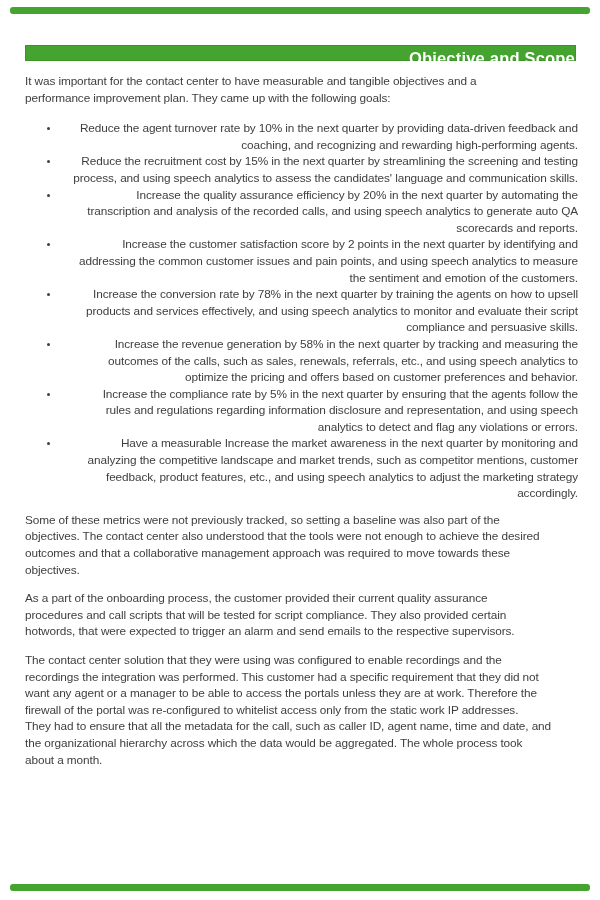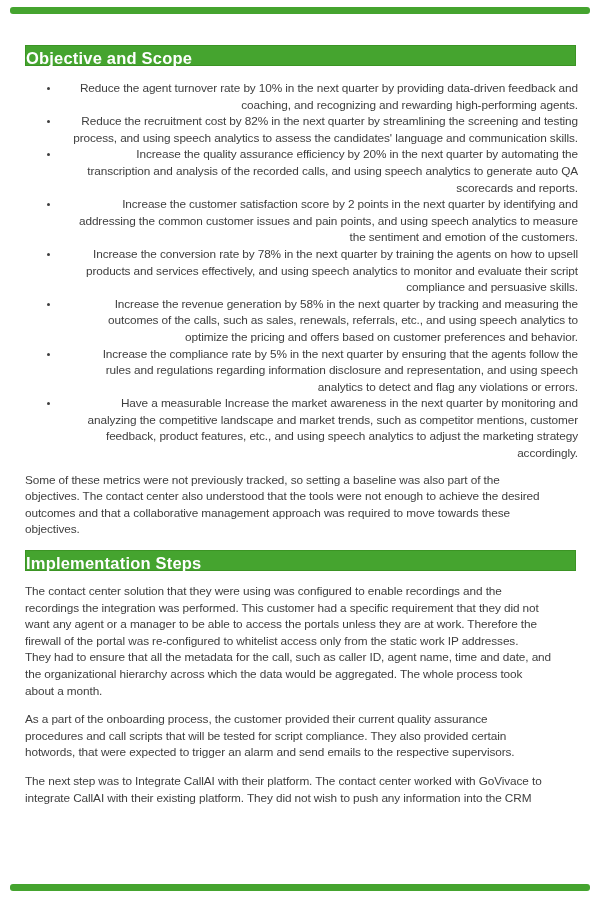--- a/index.html
+++ b/index.html
@@ -20,29 +20,29 @@
   .accent-bar.top { top: 7px; }
   .accent-bar.bottom { top: 884px; }
   .content {
     position: absolute;
     top: 0; left: 0;
     width: 600px;
     padding: 45px 22px 0 25px;
   }
   .section-header {
     width: 551px;
-    height: 21px;
+    height: 16px;
     background: #45a42f;
     border: 1px solid #3b9424;
     border-radius: 0;
     color: #ffffff;
     font-size: 16.5px;
     font-weight: bold;
     letter-spacing: 0.2px;
-    text-align: left;
+    text-align: right;
     line-height: 25px;
   }
   .section-header.second { margin-top: 12px; }
   p.body-text {
     font-size: 11.8px;
     line-height: 16.6px;
     letter-spacing: -0.1px;
     white-space: pre-line;
     margin-top: 12px;
     width: 553px;
@@ -66,25 +66,27 @@
 </style>
 </head>
 <body>
 
 <div class="accent-bar top"></div>
 
 <div class="content">
 
   <div class="section-header">Objective and Scope</div>
 
+  <p class="body-text">It was important for the contact center to have measurable and tangible objectives and a
+performance improvement plan. They came up with the following goals:</p>
 
   <ul class="goals-list">
     <li>Reduce the agent turnover rate by 10% in the next quarter by providing data-driven feedback and
 coaching, and recognizing and rewarding high-performing agents.</li>
-    <li>Reduce the recruitment cost by 82% in the next quarter by streamlining the screening and testing
+    <li>Reduce the recruitment cost by 15% in the next quarter by streamlining the screening and testing
 process, and using speech analytics to assess the candidates' language and communication skills.</li>
     <li>Increase the quality assurance efficiency by 20% in the next quarter by automating the
 transcription and analysis of the recorded calls, and using speech analytics to generate auto QA
 scorecards and reports.</li>
     <li>Increase the customer satisfaction score by 2 points in the next quarter by identifying and
 addressing the common customer issues and pain points, and using speech analytics to measure
 the sentiment and emotion of the customers.</li>
     <li>Increase the conversion rate by 78% in the next quarter by training the agents on how to upsell
 products and services effectively, and using speech analytics to monitor and evaluate their script
 compliance and persuasive skills.</li>
@@ -98,32 +100,29 @@
 analyzing the competitive landscape and market trends, such as competitor mentions, customer
 feedback, product features, etc., and using speech analytics to adjust the marketing strategy
 accordingly.</li>
   </ul>
 
   <p class="body-text after-list">Some of these metrics were not previously tracked, so setting a baseline was also part of the
 objectives. The contact center also understood that the tools were not enough to achieve the desired
 outcomes and that a collaborative management approach was required to move towards these
 objectives.</p>
 
-  <div class="section-header second">Implementation Steps</div>
+
+  <p class="body-text">As a part of the onboarding process, the customer provided their current quality assurance
+procedures and call scripts that will be tested for script compliance. They also provided certain
+hotwords, that were expected to trigger an alarm and send emails to the respective supervisors.</p>
 
   <p class="body-text">The contact center solution that they were using was configured to enable recordings and the
 recordings the integration was performed. This customer had a specific requirement that they did not
 want any agent or a manager to be able to access the portals unless they are at work. Therefore the
 firewall of the portal was re-configured to whitelist access only from the static work IP addresses.
 They had to ensure that all the metadata for the call, such as caller ID, agent name, time and date, and
 the organizational hierarchy across which the data would be aggregated. The whole process took
 about a month.</p>
 
-  <p class="body-text">As a part of the onboarding process, the customer provided their current quality assurance
-procedures and call scripts that will be tested for script compliance. They also provided certain
-hotwords, that were expected to trigger an alarm and send emails to the respective supervisors.</p>
-
-  <p class="body-text">The next step was to Integrate CallAI with their platform. The contact center worked with GoVivace to
-integrate CallAI with their existing platform. They did not wish to push any information into the CRM</p>
 
 </div>
 
 <div class="accent-bar bottom"></div>
 
 </body></html>

